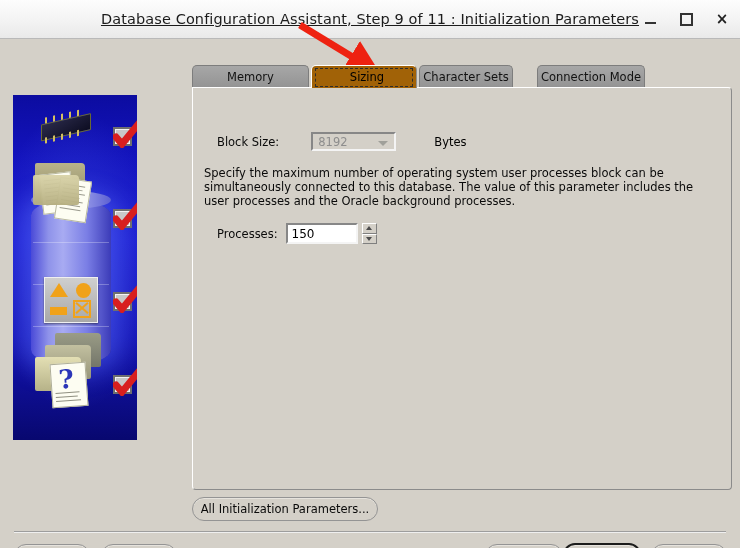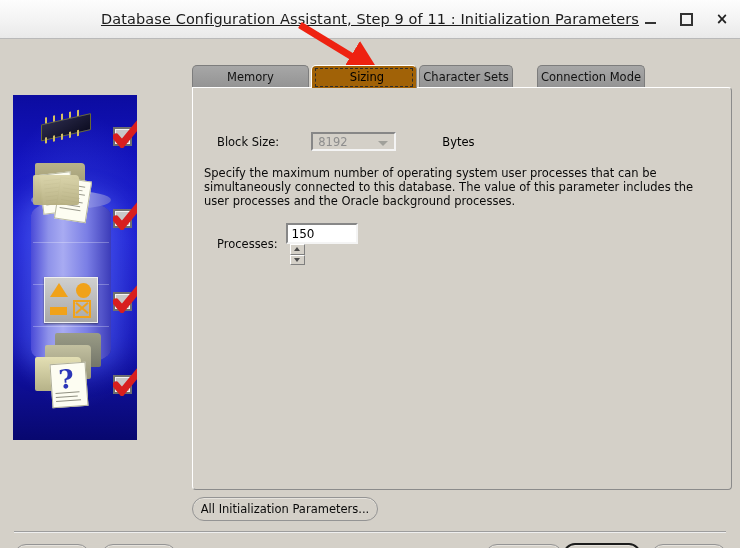--- a/index.html
+++ b/index.html
@@ -119,23 +119,23 @@
 
   .combo{
     position:relative;width:85px;height:19px;margin-left:8px;
     background:#d4d0c8;
     border:2px solid;border-color:#878787 #f4f4f4 #f4f4f4 #878787;
     box-sizing:border-box;display:flex;align-items:center;
   }
   .combo .val{margin-left:5px;font-size:11.5px;color:#8d8d8d;}
   .combo .arw{position:absolute;right:6px;top:7px;width:0;height:0;
     border-left:5px solid transparent;border-right:5px solid transparent;border-top:5px solid #a0a09a;}
-  .unit{margin-left:22px;font-size:11.5px;}
-
-  .spin{position:relative;margin-left:8px;display:flex;align-items:flex-start;flex-direction:column;}
+  .unit{margin-left:14px;font-size:11.5px;}
+
+  .spin{position:relative;margin-left:8px;display:flex;align-items:flex-end;}
   .spin .fld{
     width:72px;height:21px;background:#fff;
     border:2px solid;border-color:#878787 #f4f4f4 #f4f4f4 #878787;
     box-sizing:border-box;display:flex;align-items:center;
   }
   .spin .fld .v{margin-left:4px;font-size:12px;color:#000;}
   .spin .btns{margin-left:4px;width:15px;height:21px;display:flex;flex-direction:column;}
   .spin .btns .b{
     flex:1;background:#d4d0c8;border:1px solid;border-color:#ffffff #7f7f7f #7f7f7f #ffffff;
     display:flex;align-items:center;justify-content:center;box-sizing:border-box;
@@ -299,21 +299,21 @@
 
       <div class="row r1">
         <span class="lab">Block Size:</span>
         <div class="combo">
           <span class="val">8192</span>
           <span class="arw"></span>
         </div>
         <span class="unit">Bytes</span>
       </div>
 
-      <div class="para p2">Specify the maximum number of operating system user processes that can be simultaneously connected to this database. The value of this parameter includes the user processes and the Oracle background processes.</div>
+      <div class="para p2">Specify the maximum number of operating system user processes block can be simultaneously connected to this database. The value of this parameter includes the user processes and the Oracle background processes.</div>
 
       <div class="row r2">
         <span class="lab">Processes:</span>
         <div class="spin">
           <div class="fld">
             <span class="v">150</span>
           </div>
           <div class="btns">
             <div class="b up">
                 <i></i>

